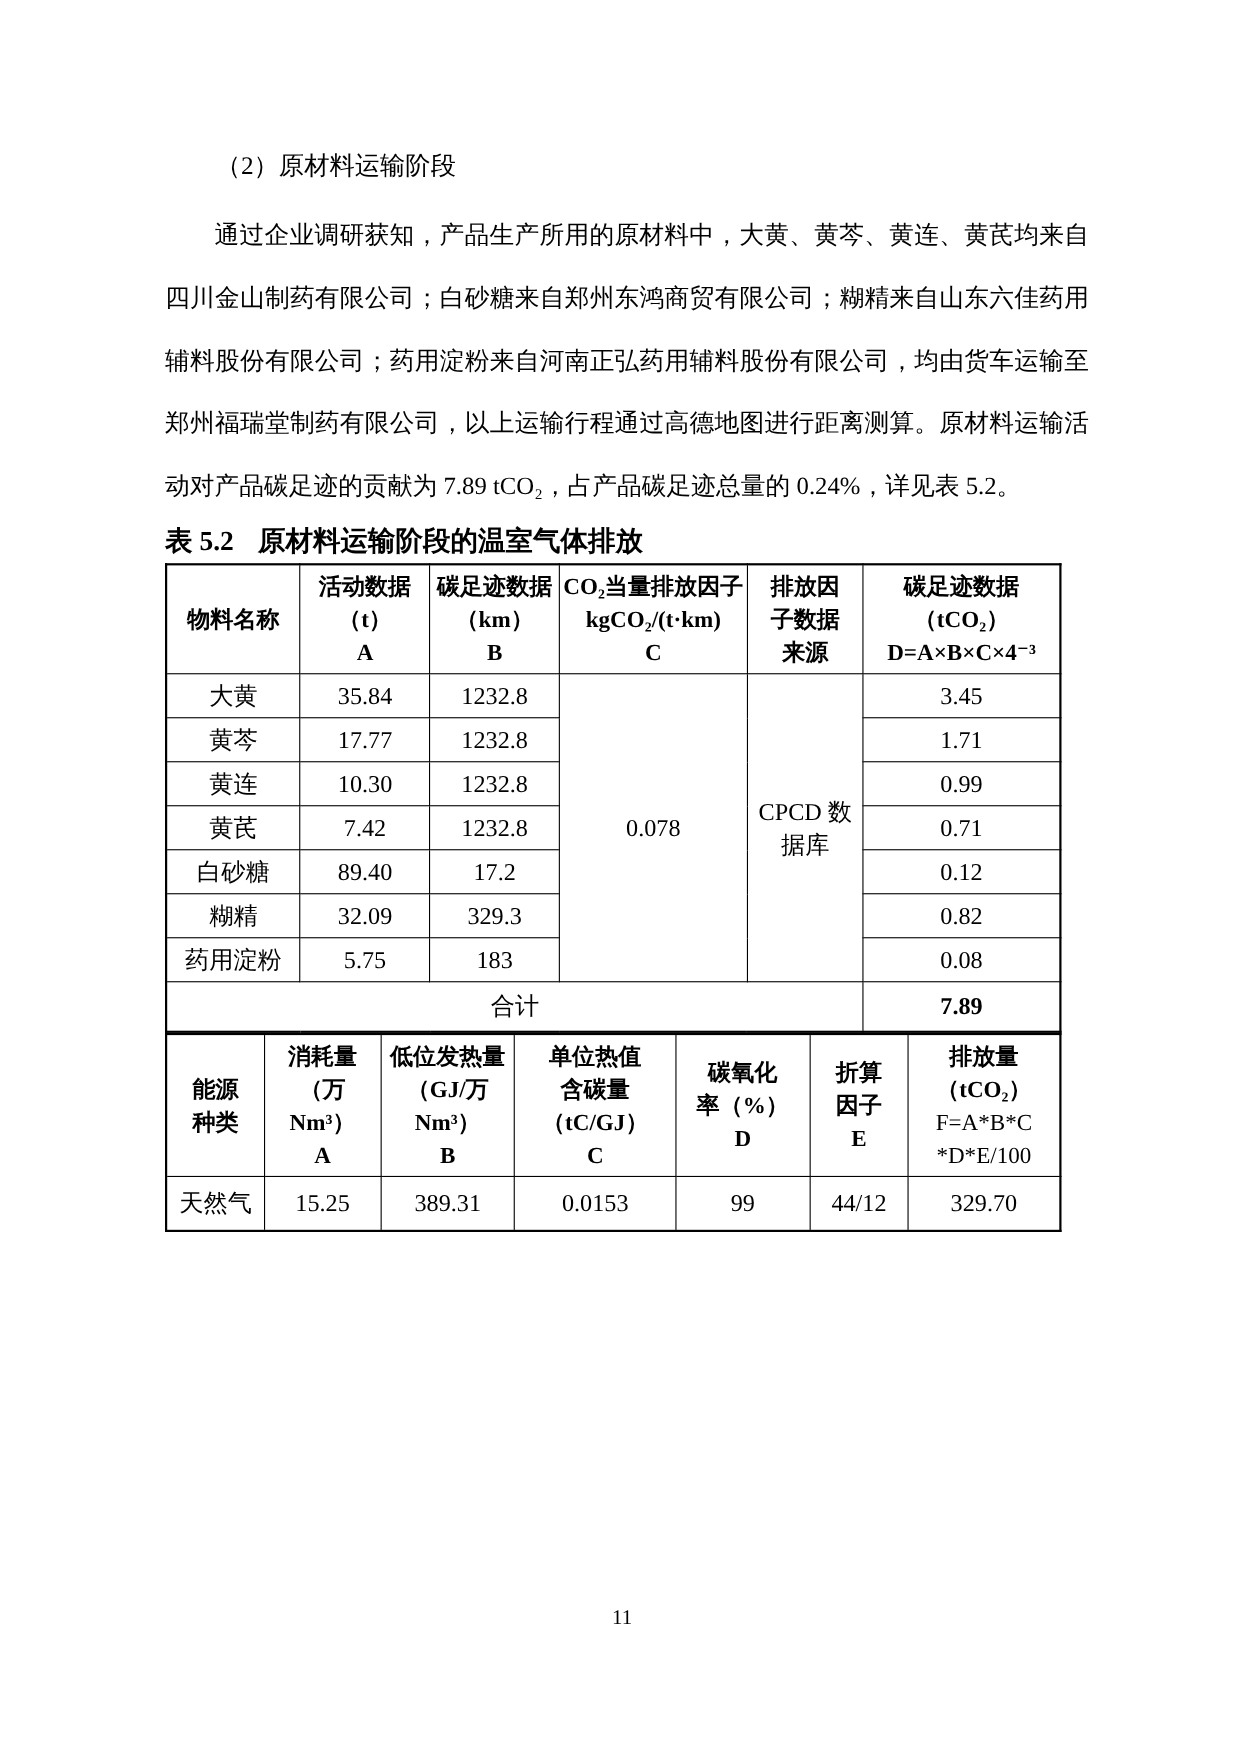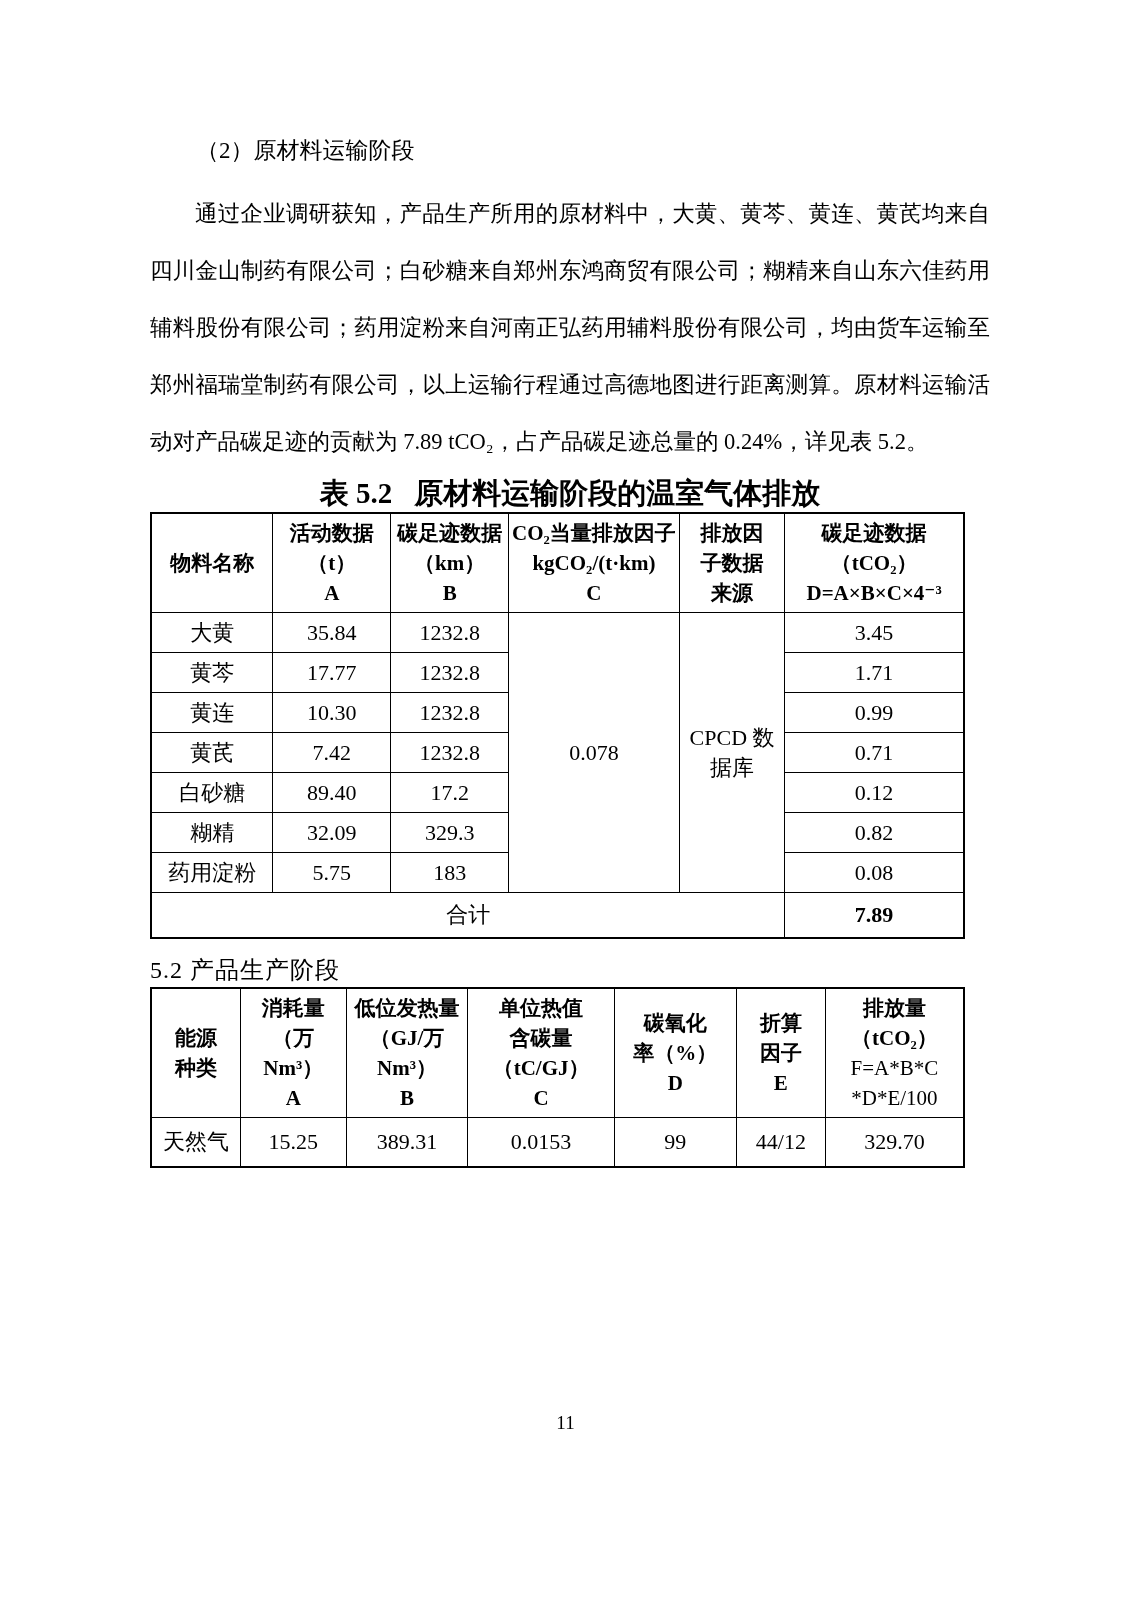--- a/index.html
+++ b/index.html
@@ -36,24 +36,23 @@
     margin-top: 14px;
   }
   .h-section {
     font-size: 24px;
     line-height: 34px;
     margin: 14px 0 0 0;
     font-weight: normal;
     letter-spacing: 1px;
   }
   .tbl-title {
-    font-size: 29px;
+    font-size: 25px;
     line-height: 26px;
     font-weight: bold;
-    text-align: center;
     margin: 10px 0 6px 0;
   }
   .tbl-title .gap { display: inline-block; width: 22px; }
   .tbl-title2 { margin-top: 4px; margin-bottom: 4px; }
   table.doc {
     width: 97%;
     border-collapse: collapse;
     table-layout: fixed;
   }
   table.doc, table.doc th, table.doc td {
@@ -77,21 +76,21 @@
   .t52 td { height: 39px; }
   .t52 .total-row td { height: 44px; }
   .t53 th { line-height: 29px; padding: 3px 2px; }
   .t53 td { height: 48px; }
   .pre { white-space: pre-line; }
   .bold { font-weight: bold; }
   .normal-weight { font-weight: normal; display: block; }
   .formula-line { font-size: 21px; }
   .page-number {
     position: absolute;
-    top: 1412px;
+    top: 1460px;
     left: 0;
     width: 100%;
     text-align: center;
     font-size: 19px;
   }
 </style>
 </head>
 <body>
 
 <div class="page">
@@ -175,21 +174,20 @@
         <td>183</td>
         <td>0.08</td>
       </tr>
       <tr class="total-row">
         <td colspan="5">合计</td>
         <td class="bold">7.89</td>
       </tr>
     </tbody>
   </table>
 
-  <p class="h-section">5.2 产品生产阶段</p>
 
 
 
   <table class="doc t53">
     <colgroup>
       <col style="width:11%">
       <col style="width:13%">
       <col style="width:15%">
       <col style="width:18%">
       <col style="width:15%">

